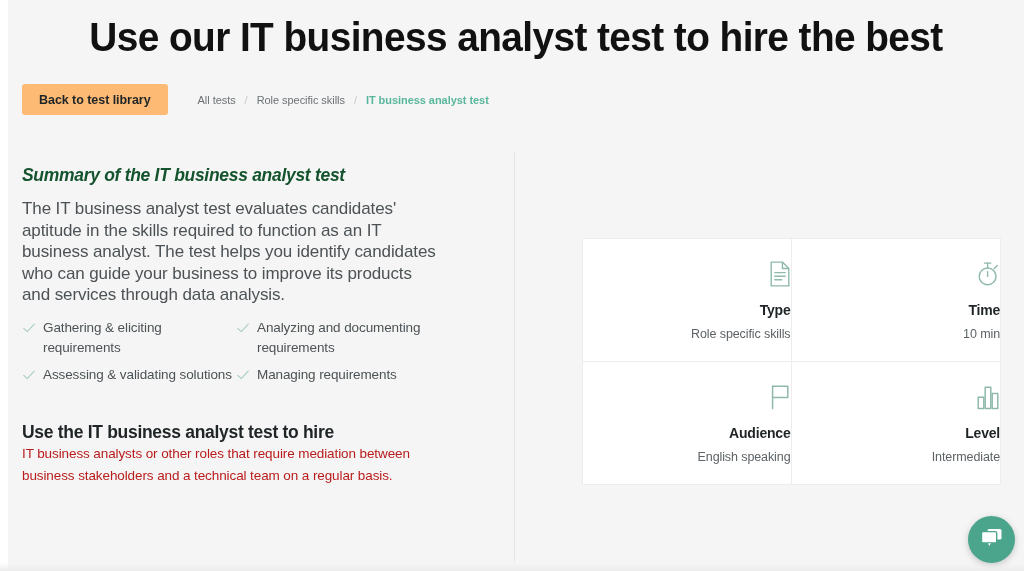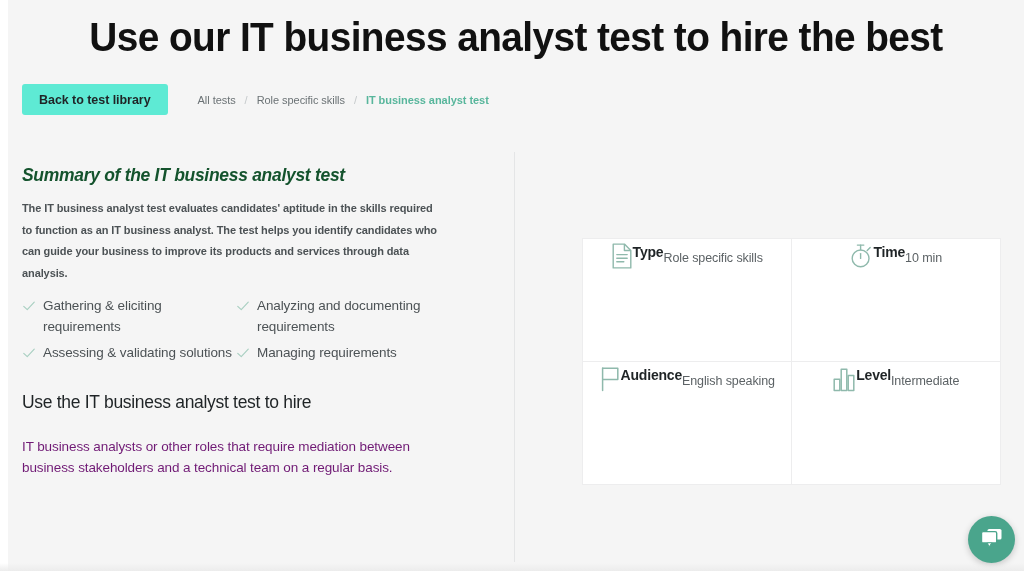--- a/index.html
+++ b/index.html
@@ -56,21 +56,21 @@
   .crumb-row {
     position: absolute;
     left: 22px;
     top: 84px;
     display: flex;
     align-items: center;
     height: 31px;
   }
 
   .back-btn {
-    background: #5eead4;
+    background: #fdba74;
     border: none;
     border-radius: 3px;
     height: 31px;
     padding: 0 17px;
     font-family: "Liberation Sans", sans-serif;
     font-size: 12.5px;
     font-weight: 700;
     color: #1f2426;
     cursor: pointer;
     letter-spacing: -0.05px;
@@ -127,26 +127,25 @@
     font-size: 17.5px;
     font-weight: 700;
     color: #14532d;
     letter-spacing: -0.3px;
     line-height: 24px;
     font-style: italic;
   }
 
   .sec-para {
     margin-top: 11px;
-    font-size: 11px;
+    font-size: 17px;
     color: #4c5255;
     line-height: 21.5px;
     letter-spacing: -0.1px;
     width: 420px;
-    font-weight: bold;
   }
 
   .covered-head {
     margin-top: 32px;
     font-size: 17.5px;
     font-weight: 700;
     color: #1f2426;
     letter-spacing: -0.3px;
   }
 
@@ -177,31 +176,31 @@
     margin-top: 3px;
     display: block;
   }
 
   .skill .skill-label {
     display: block;
     max-width: 180px;
   }
 
   .hire-head {
-    margin-top: 22px;
+    margin-top: 31px;
     font-size: 17.5px;
-    font-weight: 400;
+    font-weight: 700;
     color: #1f2426;
     letter-spacing: -0.3px;
   }
 
   .hire-para {
-    margin-top: 23px;
+    margin-top: 0;
     font-size: 13.5px;
-    color: #701a75;
+    color: #b91c1c;
     line-height: 21.5px;
     letter-spacing: -0.1px;
     width: 415px;
   }
 
   
   .info-card {
     position: absolute;
     left: 582px;
     top: 238px;
@@ -209,22 +208,22 @@
     height: 247px;
     background: #ffffff;
     border: 1px solid #ededee;
     display: grid;
     grid-template-columns: 1fr 1fr;
     grid-template-rows: 1fr 1fr;
   }
 
   .info-cell {
     display: flex;
-    flex-direction: row;
-    align-items: flex-start;
+    flex-direction: column;
+    align-items: flex-end;
     justify-content: center;
     position: relative;
     padding-top: 4px;
   }
 
   .info-cell.b-right { border-right: 1px solid #ededee; }
   .info-cell.b-bottom { border-bottom: 1px solid #ededee; }
 
   .info-icon {
     height: 26px;

